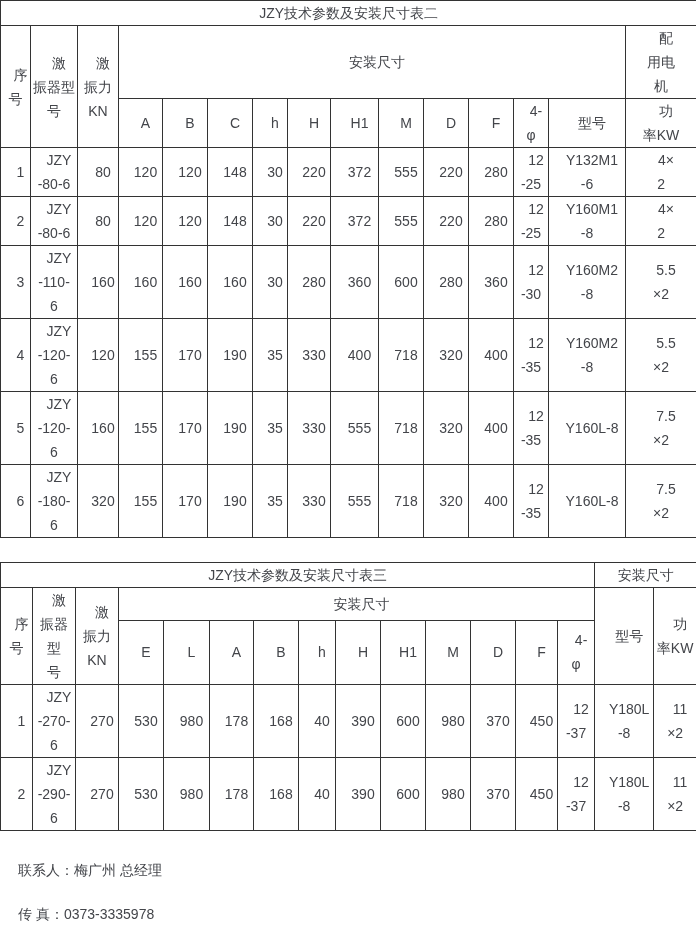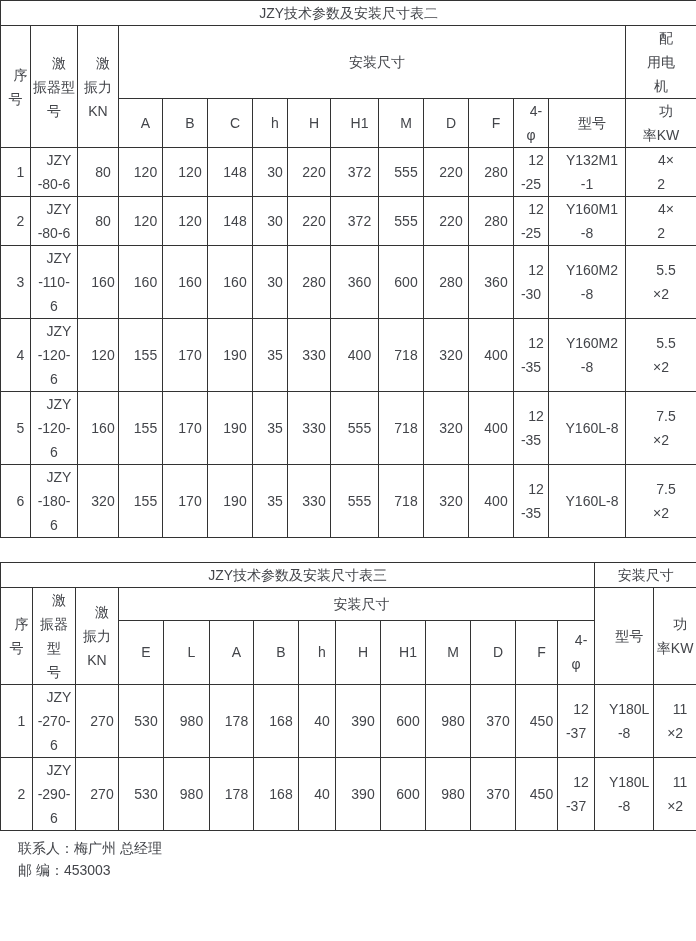--- a/index.html
+++ b/index.html
@@ -28,20 +28,21 @@
     overflow: visible;
   }
   td.title-cell { text-indent: 0; }
   .table-gap { height: 24px; }
   .contact {
     padding: 6px 0 4px 18px;
   }
   .contact div {
     line-height: 22px;
     white-space: pre;
+    margin-top: 22px;
   }
 </style>
 </head>
 <body>
 
 <table>
   <colgroup>
     <col style="width:30px">
       <col style="width:47px">
       <col style="width:41px">
@@ -104,21 +105,21 @@
         <td>148</td>
         <td>30</td>
         <td>220</td>
         <td>372</td>
         <td>555</td>
         <td>220</td>
         <td>280</td>
         <td>12
 -25</td>
         <td>Y132M1
--1</td>
+-6</td>
         <td>4×
 2</td>
       </tr>
       <tr>
         <td>2</td>
         <td>JZY
 -80-6</td>
         <td>80</td>
         <td>120</td>
         <td>120</td>
@@ -325,15 +326,16 @@
         <td>Y180L
 -8</td>
         <td>11
 ×2</td>
       </tr>
     </tbody>
 </table>
 
 <div class="contact">
   <div>联系人：梅广州 总经理</div>
+  <div>传 真：0373-3335978</div>
   <div>邮 编：453003</div>
 
 </div>
 
 </body></html>

